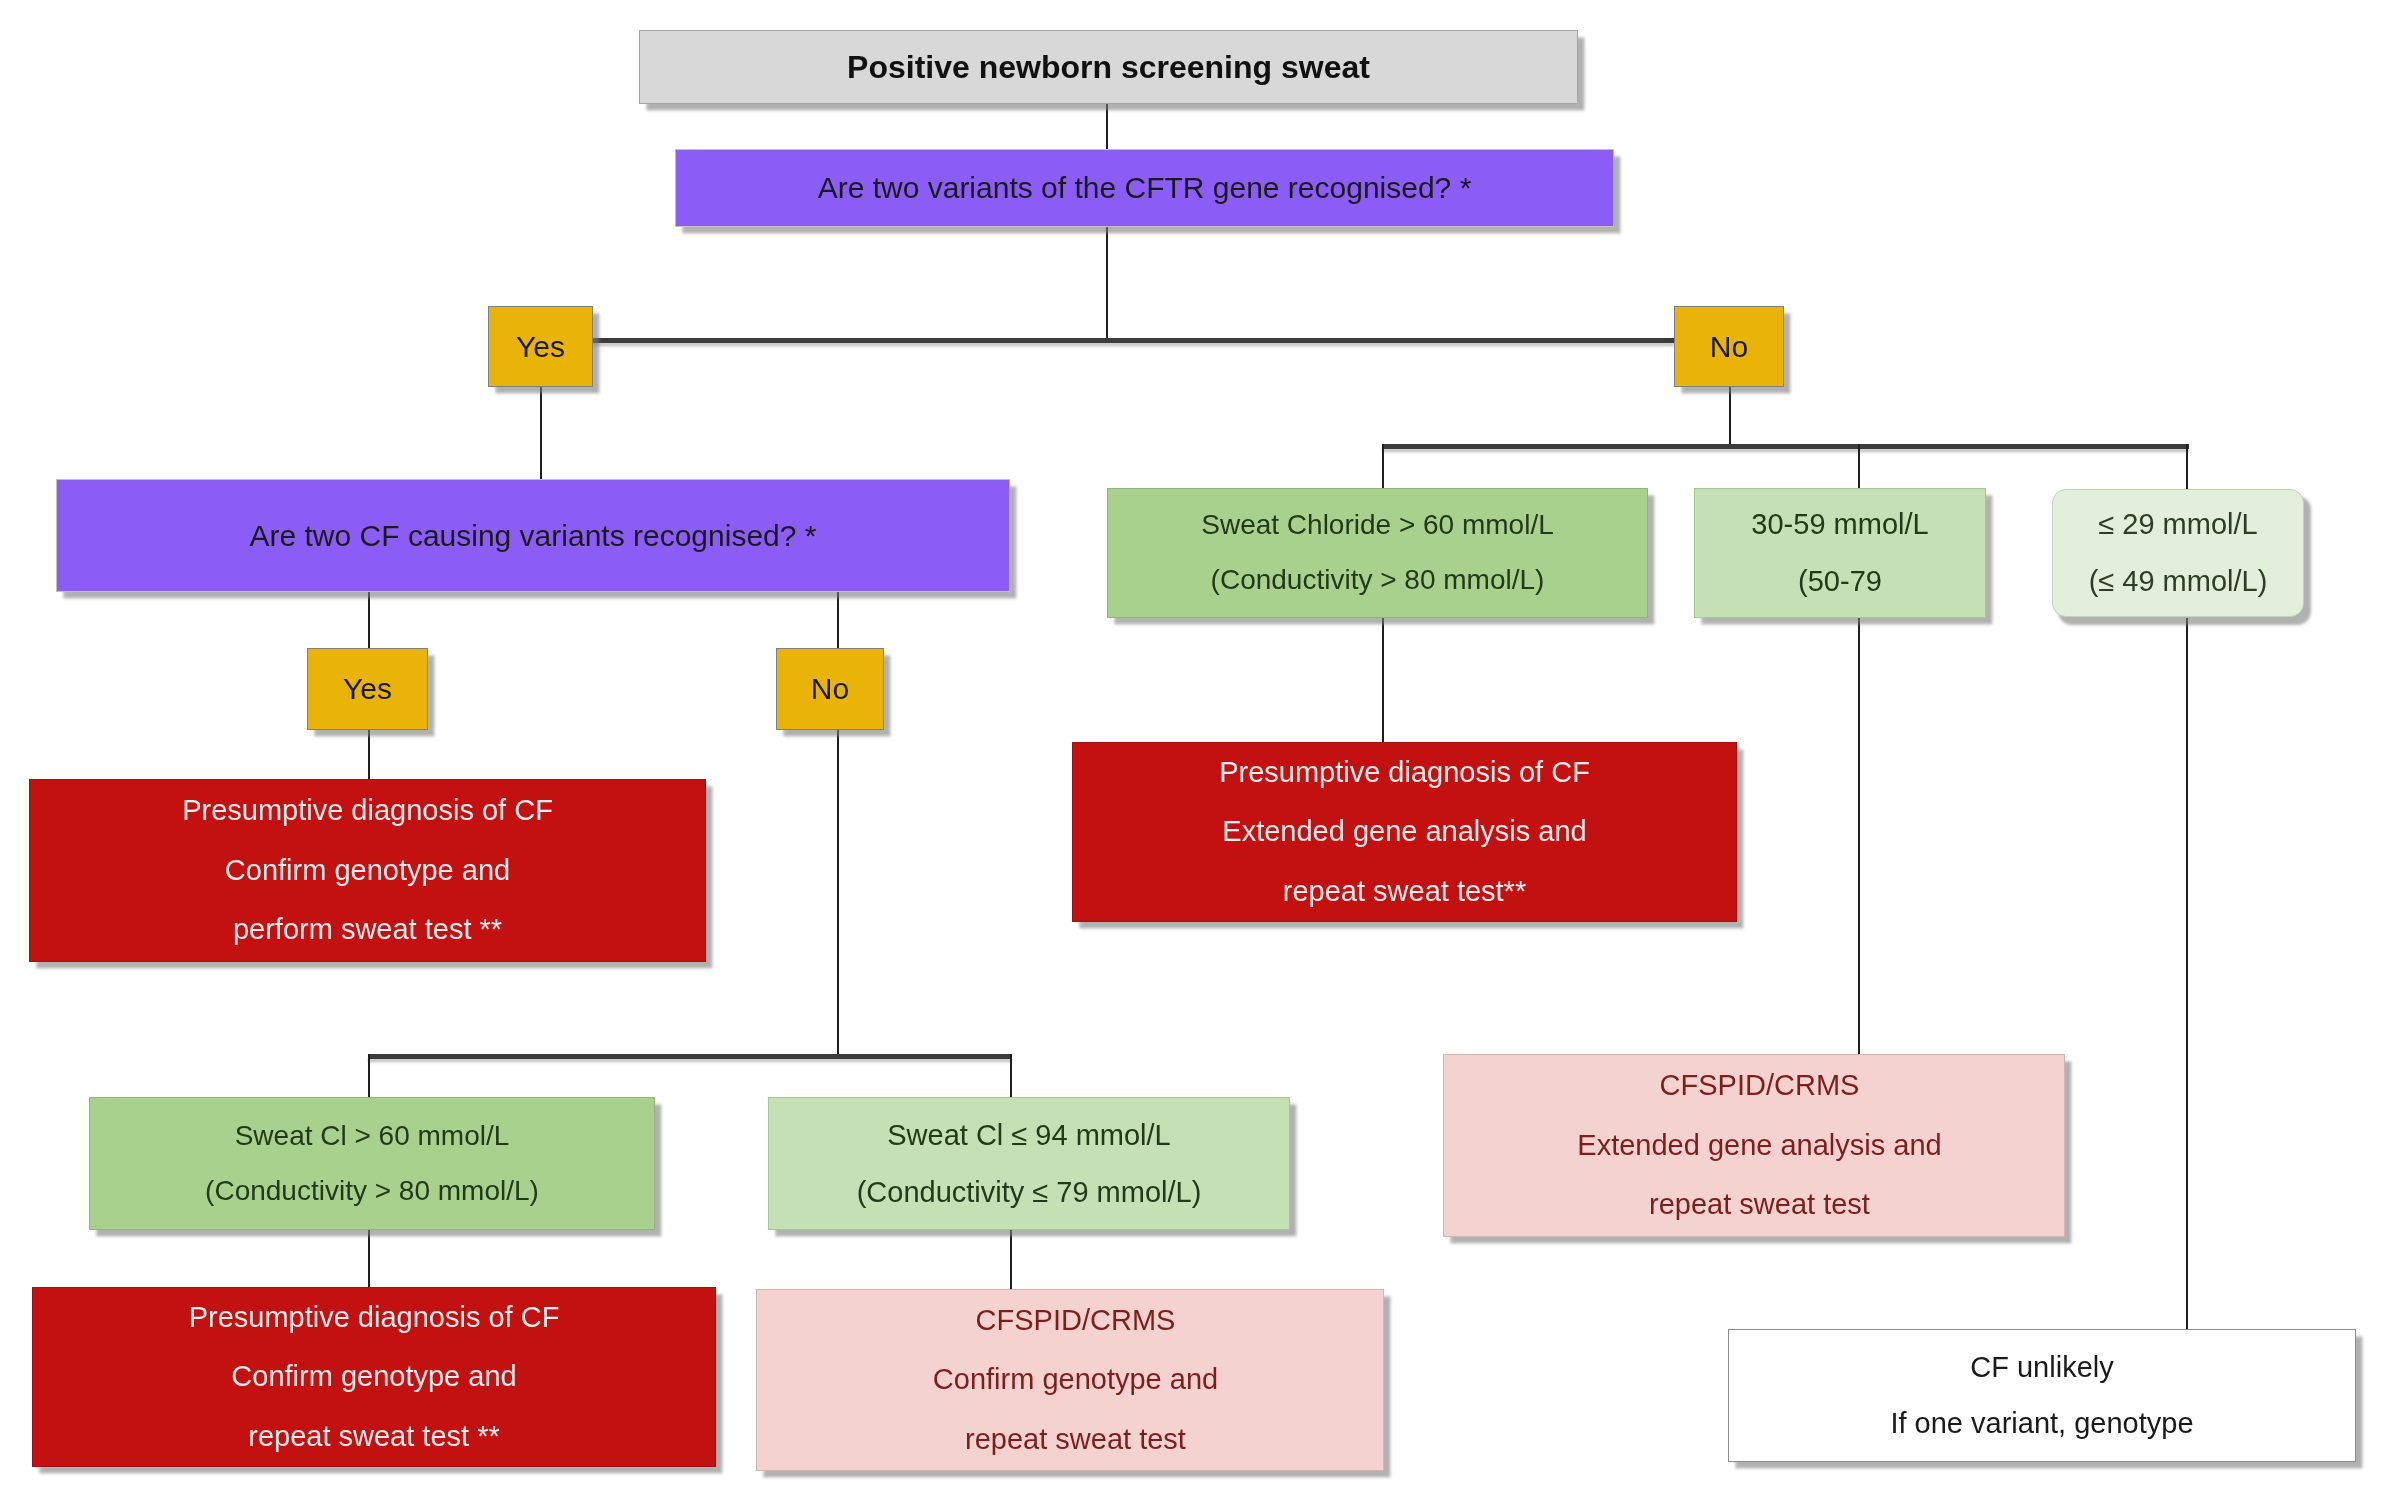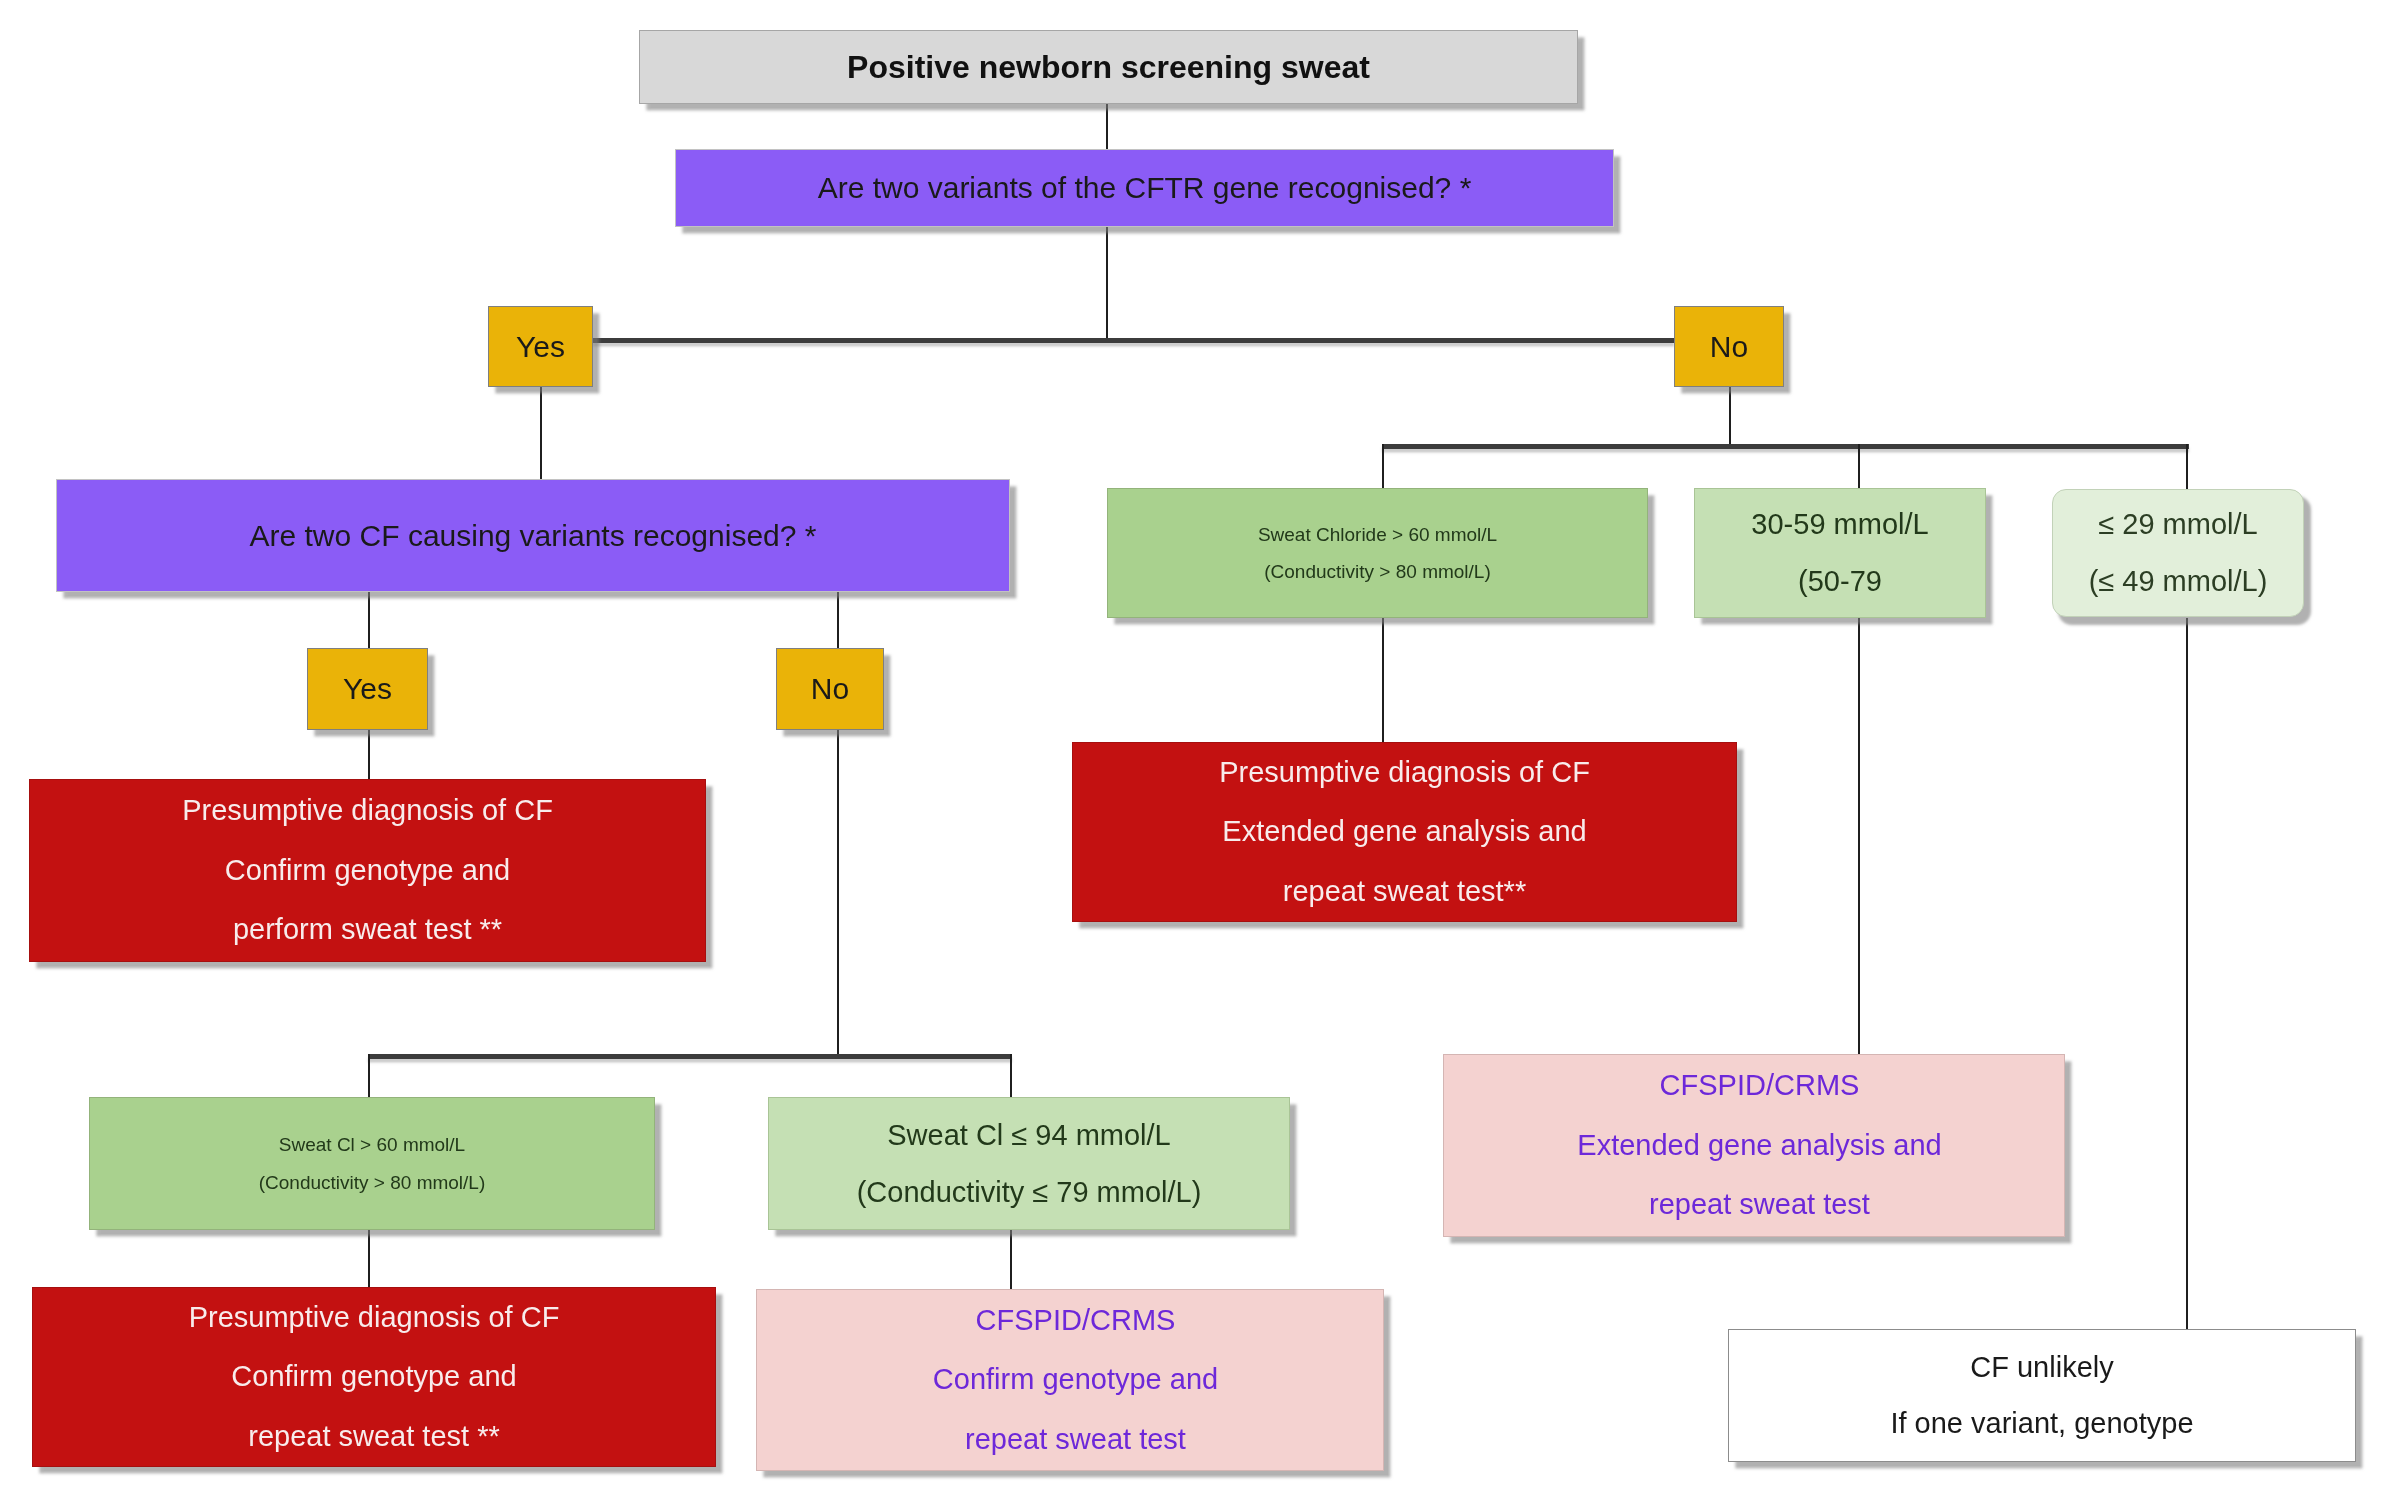--- a/index.html
+++ b/index.html
@@ -23,25 +23,25 @@
     white-space:pre-line;
     display:block;
     width:100%;
   }
   .shadow{box-shadow:6.5px 7.2px 2.9px rgba(125,125,125,0.60);}
   .grayhdr{background:#d8d8d8;border:1.4px solid #a6a6a6;color:#111;font-weight:bold;font-size:32px;}
   .qbox{background:#8b5cf6;border:1.4px solid #c2c2c2;color:#1a1a1a;font-size:30px;margin-left:36px;}
   .ynbox{background:#eab308;border:1.4px solid #7f7f7f;color:#1a1a1a;font-size:30px;}
   .redbox{background:#c31111;border:1.4px solid #a60f0f;color:#f8ecec;font-size:29px;}
   .redbox .lbl{line-height:2.05;}
-  .g1{background:#a9d18e;border:1.4px solid #93b37b;color:#22391a;font-size:19px;}
+  .g1{background:#a9d18e;border:1.4px solid #93b37b;color:#22391a;font-size:28px;}
   .g2{background:#c5e0b4;border:1.4px solid #a9c496;color:#22391a;font-size:29px;}
   .g3{background:#e2efda;border:1.4px solid #c2d2b8;color:#2c3e24;font-size:29px;}
   .g1 .lbl,.g2 .lbl,.g3 .lbl{line-height:1.95;}
-  .pinkbox{background:#f4d2d0;border:1.4px solid #d4b5b3;color:#6d28d9;font-size:29px;padding-left:11px;}
+  .pinkbox{background:#f4d2d0;border:1.4px solid #d4b5b3;color:#7f1d1d;font-size:29px;padding-left:11px;}
   .pinkbox .lbl{line-height:2.05;}
   .whitebox{background:#ffffff;border:1.4px solid #8c8c8c;color:#1a1a1a;font-size:29px;}
   .whitebox .lbl{line-height:1.9;}
   .vline{position:absolute;width:2.2px;background:#1f1f1f;}
   .hline{position:absolute;height:5px;background:#3c3c3c;box-shadow:0 3.6px 2.2px rgba(140,140,140,0.45);}
 
   
   #n-start{left:639px;top:30px;width:939px;height:74px;}
   #n-qcftr{left:639px;top:149px;width:939px;height:78px;}
   #n-yes1{left:488px;top:306px;width:105px;height:81px;}

